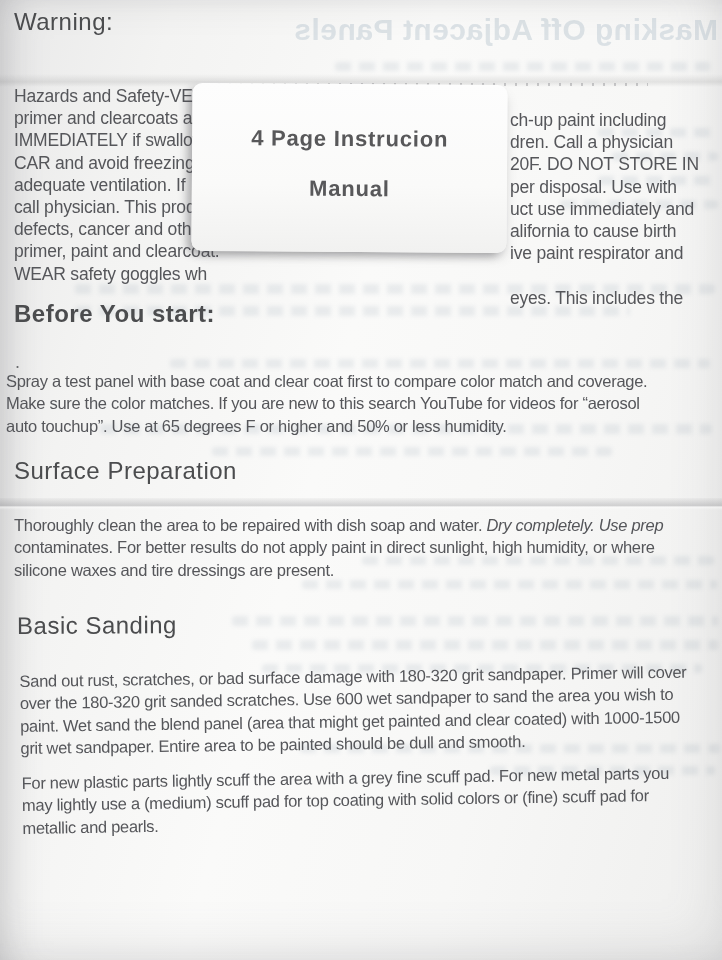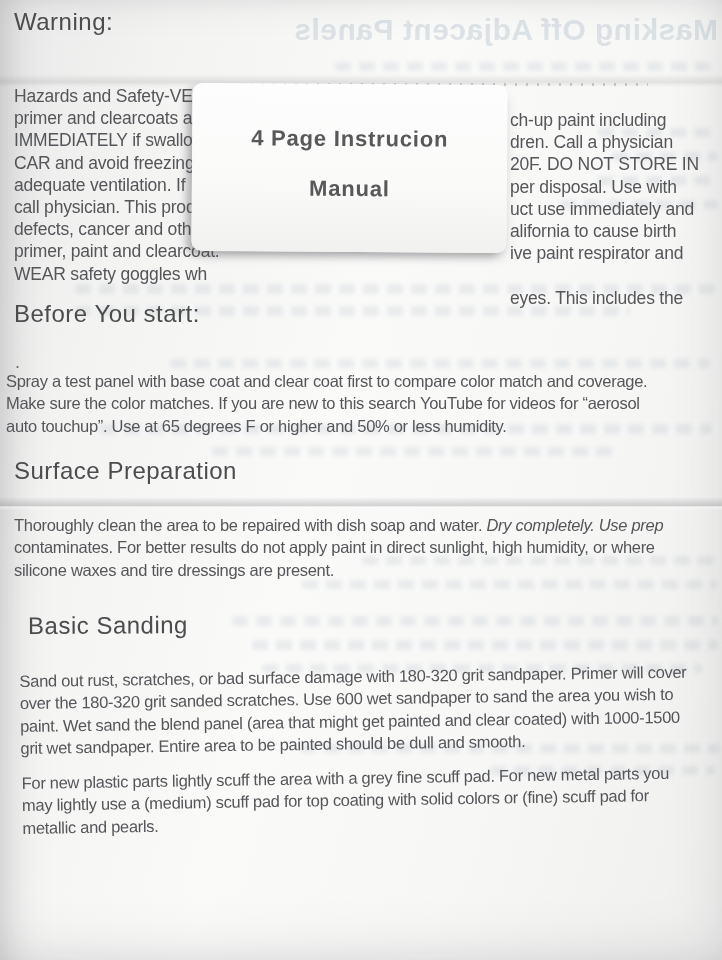--- a/index.html
+++ b/index.html
@@ -134,39 +134,39 @@
       <span class="wl">WEAR safety goggles wh</span>
       <span class="wr">eyes. This includes the</span>
     </div>
   </div>
 
   <div class="sticker">
     <div class="sticker-l1">4 Page Instrucion</div>
     <div class="sticker-l2">Manual</div>
   </div>
 
-  <div class="h1" style="left:14px; top:300px;">Before You start:</div>
+  <div class="h1" style="left:14px; top:300px;font-weight:bold;">Before You start:</div>
   <div class="stray-mark">.</div>
 
   <div class="body-text" style="left:6px; top:370px;">
     <div class="line">Spray a test panel with base coat and clear coat first to compare color match and coverage.</div>
     <div class="line">Make sure the color matches.  If you are new to this search YouTube for videos for “aerosol</div>
     <div class="line">auto touchup”.  Use at 65 degrees F or higher and 50% or less humidity.</div>
   </div>
 
   <div class="h1" style="left:14px; top:457px;">Surface Preparation</div>
   <div class="sheet-edge"></div>
 
   <div class="body-text" style="left:14px; top:514px;">
     <div class="line"><span>Thoroughly clean the area to be repaired with dish soap and water.  </span><i>Dry completely. Use prep</i></div>
     <div class="line">contaminates. For better results do not apply paint in direct sunlight, high humidity, or where</div>
     <div class="line">silicone waxes and tire dressings are present.</div>
   </div>
 
-  <div class="h1 tilt-h" style="left:28px; top:612px;text-align:right;">Basic Sanding</div>
+  <div class="h1 tilt-h" style="left:17px; top:612px;text-align:right;">Basic Sanding</div>
 
   <div class="body-text tilt1" style="left:20px; top:670px;">
     <div class="line">Sand out rust, scratches, or bad surface damage with 180-320 grit sandpaper. Primer will cover</div>
     <div class="line">over the 180-320 grit sanded scratches. Use 600 wet sandpaper to sand the area you wish to</div>
     <div class="line">paint. Wet sand the blend panel (area that might get painted and clear coated) with 1000-1500</div>
     <div class="line">grit wet sandpaper. Entire area to be painted should be dull and smooth.</div>
   </div>
 
   <div class="body-text tilt2" style="left:22px; top:772px;">
     <div class="line">For new plastic parts lightly scuff the area with a grey fine scuff pad. For new metal parts you</div>

